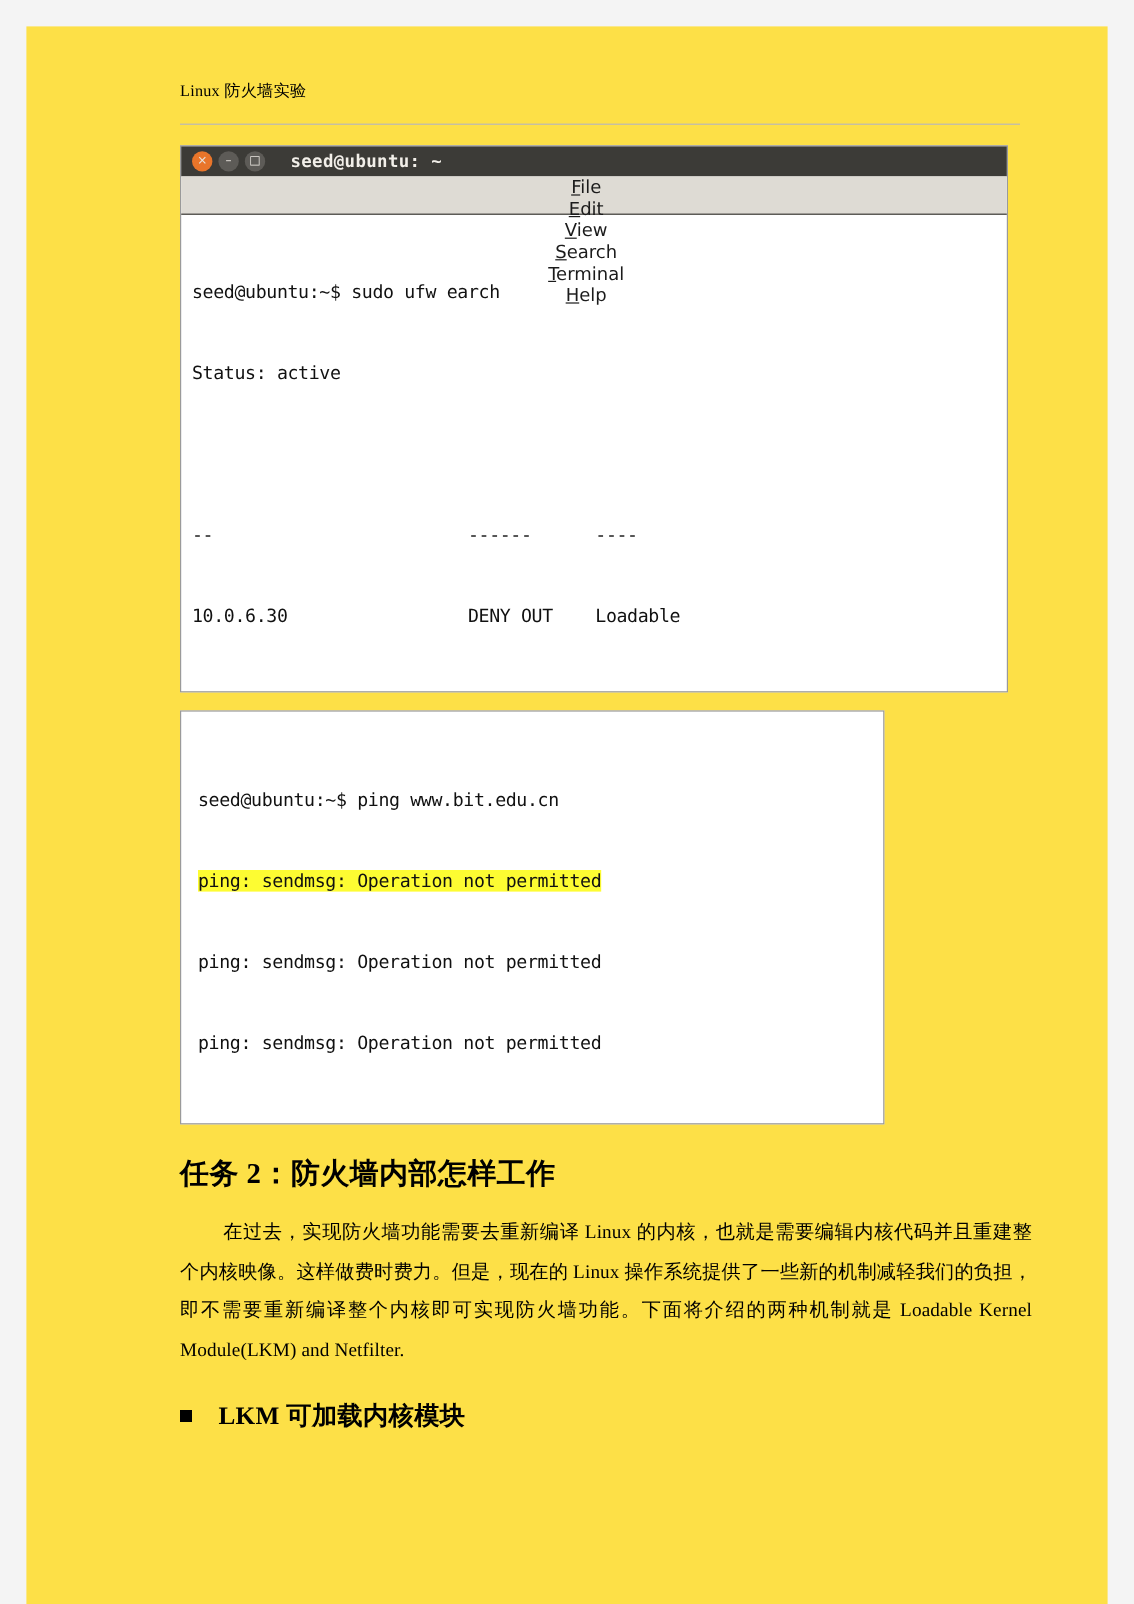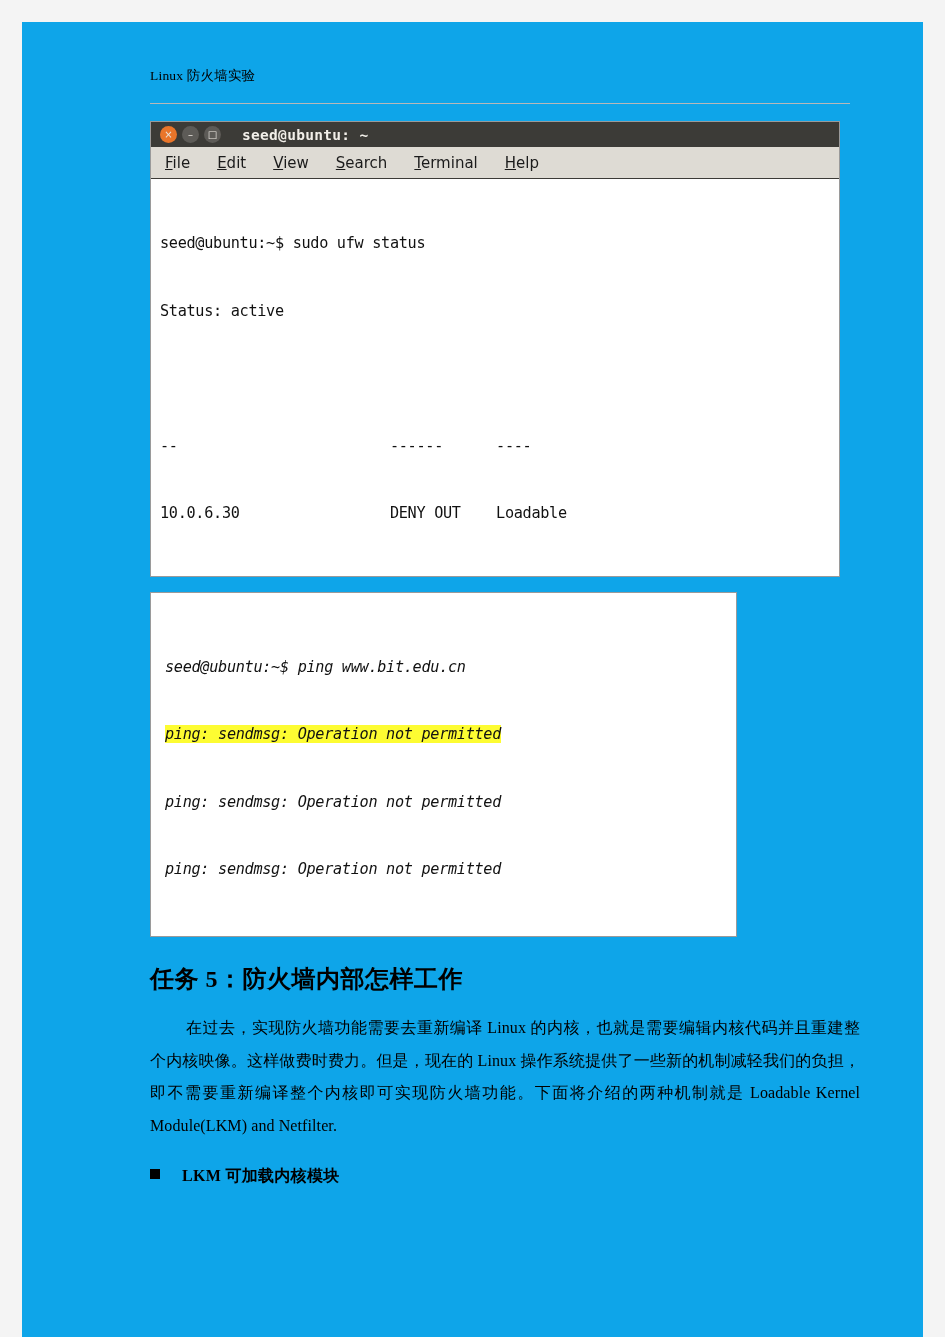--- a/index.html
+++ b/index.html
@@ -12,21 +12,21 @@
     height: 1337px;
     overflow: hidden;
     font-family: "Liberation Serif", serif;
   }
   .page {
     position: absolute;
     left: 22px;
     top: 22px;
     width: 901px;
     height: 1315px;
-    background: #0ea5e9;
+    background: #fde047;
     box-sizing: border-box;
   }
   .page-inner {
     position: absolute;
     left: 128px;
     top: 46px;
     width: 710px;
   }
 
   
@@ -88,20 +88,21 @@
     letter-spacing: 0.3px;
   }
   .menubar {
     background: #dedbd4;
     border-bottom: 1px solid #3c3b37;
     height: 32px;
     display: flex;
     align-items: center;
     padding-left: 14px;
     box-sizing: border-box;
+    flex-direction: column;
   }
   .menu-item {
     font-family: "DejaVu Sans", sans-serif;
     font-size: 15px;
     color: #1b1b1b;
     margin-right: 27px;
     white-space: nowrap;
   }
   .menu-item .mn { text-decoration: underline; }
   .term-body {
@@ -109,21 +110,20 @@
     font-size: 15.2px;
     line-height: 22.5px;
     color: #111111;
     padding: 8px 0 6px 9px;
     white-space: pre;
     letter-spacing: -0.3px;
   }
   .term2 {
     margin-top: 15px;
     width: 587px;
-    font-style: italic;
   }
   .term2 .term-body {
     padding: 18px 0 10px 14px;
   }
   .hl {
     background: #fdfc32;
   }
 
   
   h2.section-title {
@@ -154,21 +154,21 @@
     height: 10px;
     background: #000;
     display: inline-block;
     margin-right: 22px;
     flex: none;
     position: relative;
     top: -2px;
   }
   .bullet-label {
     font-family: "Liberation Serif", serif;
-    font-size: 16px;
+    font-size: 21px;
     font-weight: bold;
     letter-spacing: 0.3px;
   }
 </style>
 </head>
 <body>
 
 <div class="page">
   <div class="page-inner">
 
@@ -184,38 +184,38 @@
       </div>
       <div class="menubar">
         <span class="menu-item"><span class="mn">F</span><span>ile</span></span>
         <span class="menu-item"><span class="mn">E</span><span>dit</span></span>
         <span class="menu-item"><span class="mn">V</span><span>iew</span></span>
         <span class="menu-item"><span class="mn">S</span><span>earch</span></span>
         <span class="menu-item"><span class="mn">T</span><span>erminal</span></span>
         <span class="menu-item"><span class="mn">H</span><span>elp</span></span>
       </div>
       <div class="term-body">
-        <div>seed@ubuntu:~$ sudo ufw status</div>
+        <div>seed@ubuntu:~$ sudo ufw earch</div>
         <div>Status: active</div>
         <div>&nbsp;</div>
         <div>--                        ------      ----</div>
         <div>10.0.6.30                 DENY OUT    Loadable</div>
       </div>
     </div>
 
     <div class="terminal term2">
       <div class="term-body">
         <div><span>seed@ubuntu:~$ ping www.bit.edu.cn</span></div>
         <div><span class="hl">ping: sendmsg: Operation not permitted</span></div>
         <div><span>ping: sendmsg: Operation not permitted</span></div>
         <div><span>ping: sendmsg: Operation not permitted</span></div>
       </div>
     </div>
 
-    <h2 class="section-title">任务 5：防火墙内部怎样工作</h2>
+    <h2 class="section-title">任务 2：防火墙内部怎样工作</h2>
 
     <p class="body">在过去，实现防火墙功能需要去重新编译 Linux 的内核，也就是需要编辑内核代码并且重建整个内核映像。这样做费时费力。但是，现在的 Linux 操作系统提供了一些新的机制减轻我们的负担，即不需要重新编译整个内核即可实现防火墙功能。下面将介绍的两种机制就是 Loadable Kernel Module(LKM) and Netfilter.</p>
 
     <div class="bullet-head">
       <span class="bullet-sq"></span>
       <span class="bullet-label">LKM 可加载内核模块</span>
     </div>
 
   </div>
 </div>

